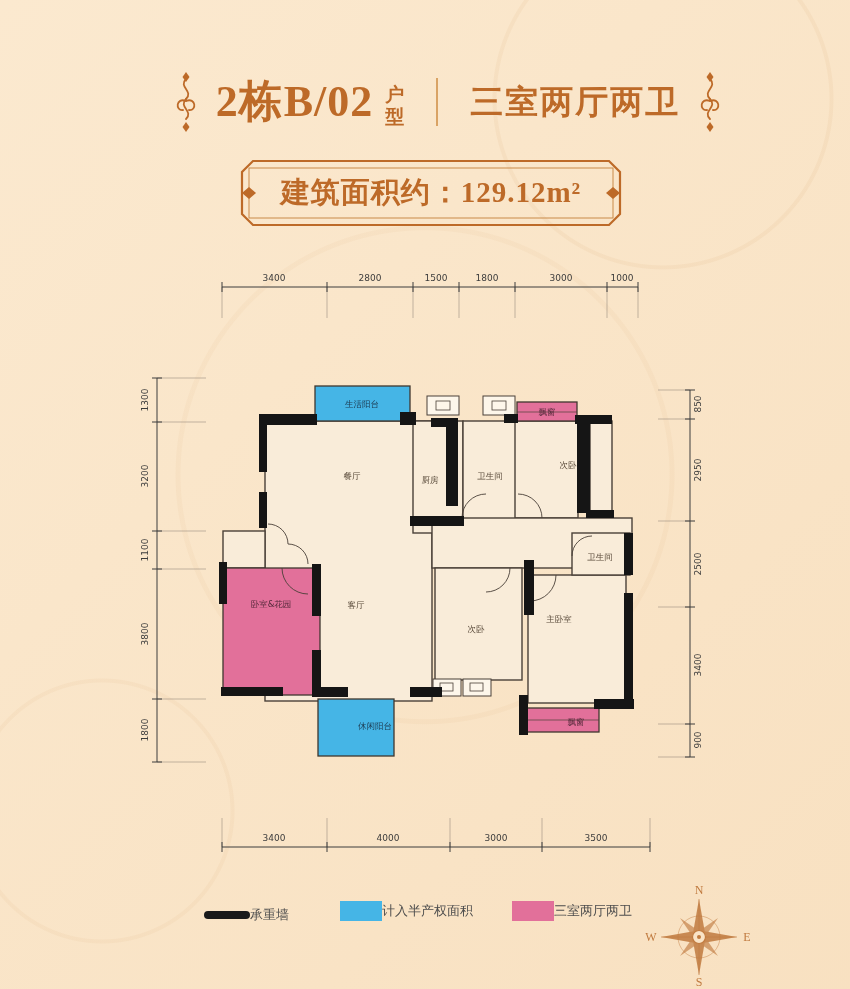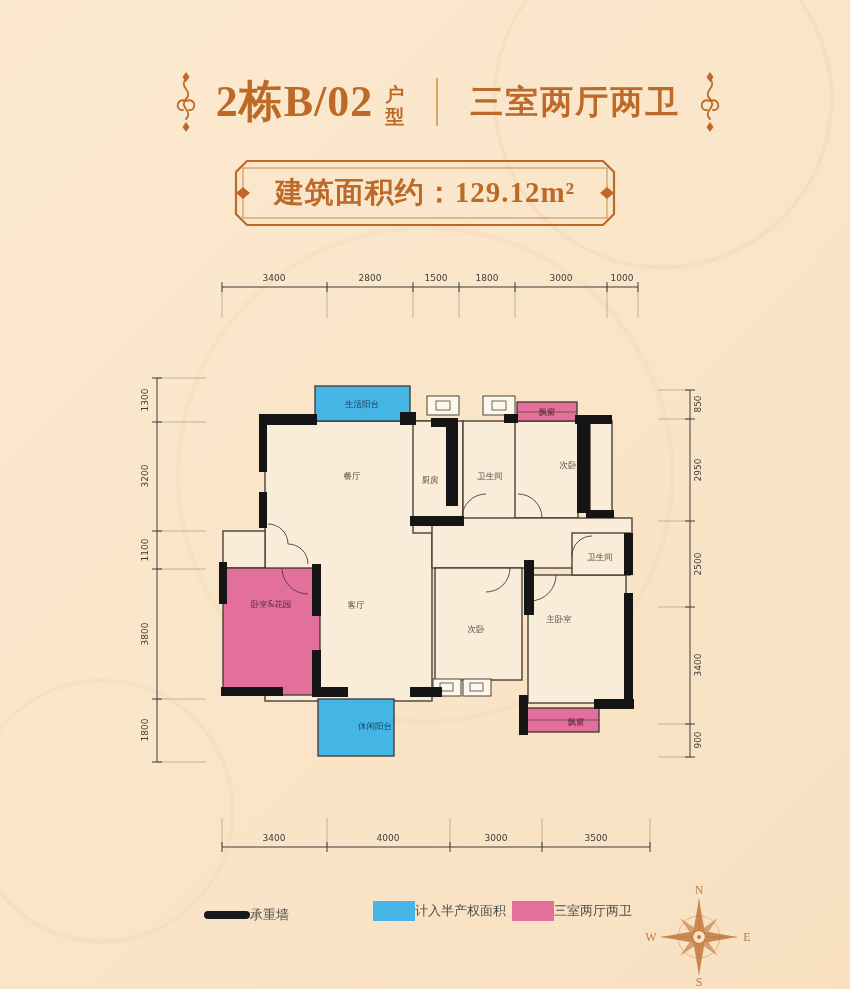--- a/index.html
+++ b/index.html
@@ -29,31 +29,31 @@
   .title-vert{
     display:flex;flex-direction:column;justify-content:center;
     font-size:19px;font-weight:bold;line-height:1.15;margin-left:-4px;margin-top:8px;
   }
   .title-divider{width:2px;height:48px;background:#d9a365;margin:0 16px;}
   .title-right{
     font-size:33px;font-weight:bold;letter-spacing:2px;line-height:1;
     font-family:"Liberation Serif","DejaVu Serif",serif;
   }
   .flourish{flex:0 0 auto;display:block;}
-  .badge-wrap{position:absolute;top:158px;left:233px;width:384px;height:70px;}
+  .badge-wrap{position:absolute;top:158px;left:239px;width:384px;height:70px;}
   .badge-text{
     position:absolute;inset:0;display:flex;align-items:center;justify-content:center;
     color:#bd6a28;font-size:29px;font-weight:bold;letter-spacing:1px;
     font-family:"Liberation Serif","DejaVu Serif",serif;
   }
   .plan-svg{position:absolute;top:0;left:0;}
   .legend{position:absolute;top:900px;left:0;width:850px;height:36px;color:#4d4d4d;font-size:13px;}
   .legend-item{position:absolute;display:flex;align-items:center;gap:0;}
   .legend-item.l1{left:204px;top:6px;}
-  .legend-item.l2{left:340px;top:1px;margin-left:33px;}
+  .legend-item.l2{left:340px;top:1px;}
   .legend-item.l3{left:512px;top:1px;}
   .sw-wall{width:46px;height:8px;border-radius:4px;}
   .sw-box{width:42px;height:20px;}
   .dim-text{font-size:9px;fill:#3c3c3c;}
   .room-text{font-size:8.5px;fill:#5a4b3b;}
   .room-text.on-blue{fill:#1d3c52;}
   .room-text.on-pink{fill:#55293b;}
   .compass-letter{font-size:12px;fill:#c07a3f;font-family:"Liberation Serif","DejaVu Serif",serif;}
 </style>
 </head>

